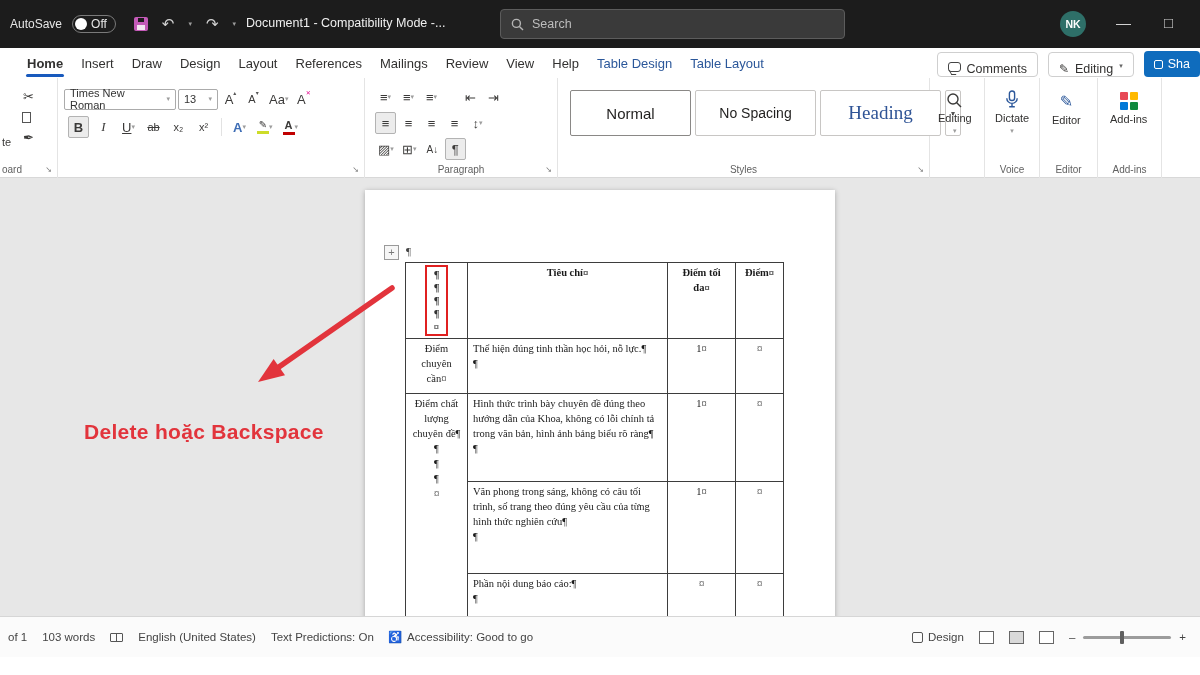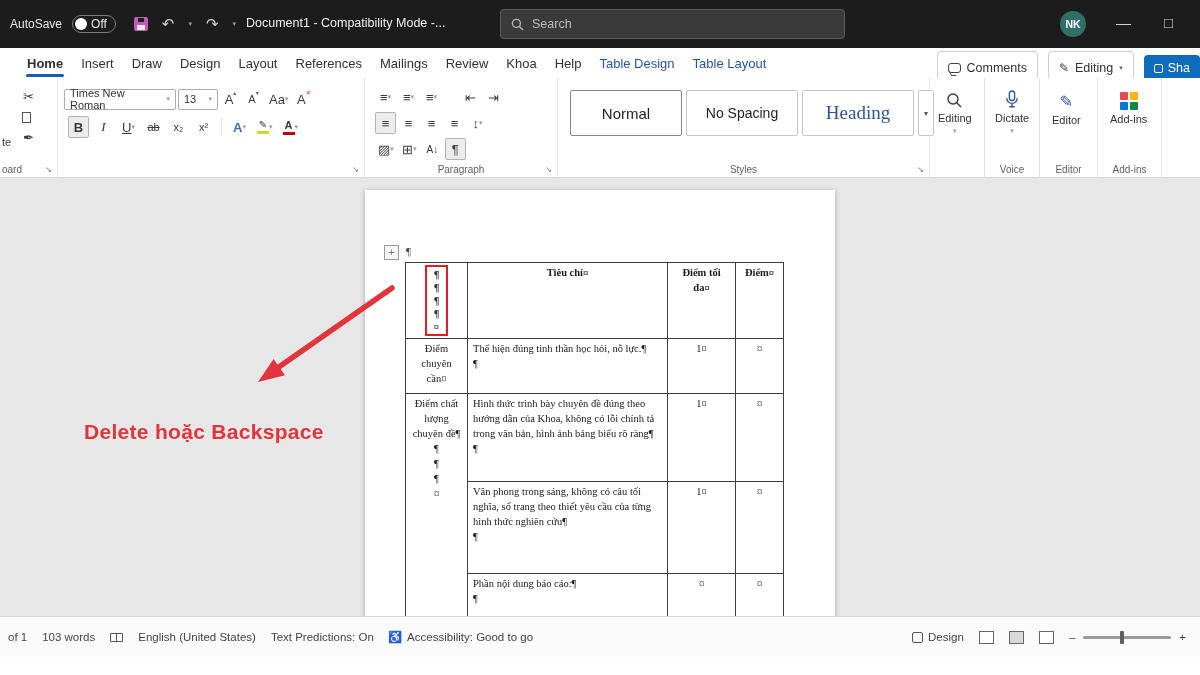--- a/index.html
+++ b/index.html
@@ -27,22 +27,22 @@
   .win-min{position:absolute;left:1112px;top:14px}
   .win-max{position:absolute;left:1160px;top:14px}
 
   
   .tabsrow{position:absolute;left:0;top:48px;width:1200px;height:30px;background:#fff;display:flex;align-items:center}
   .tab{font-size:13px;color:#323130;padding:6px 9px;position:relative;cursor:pointer;white-space:nowrap}
   .tab.active{font-weight:bold}
   .tab.active::after{content:"";position:absolute;left:8px;right:8px;bottom:0;height:3px;background:#185abd;border-radius:2px}
   .tab.ctx{color:#2b579a}
   .tabs-right{position:absolute;right:0;top:3px;display:flex;align-items:center;gap:10px}
-  .pill{display:flex;align-items:center;gap:6px;border:1px solid #cfcfcf;border-radius:4px;height:25px;
-    padding:16px 10px;font-size:12.5px;color:#323130;background:#fff;cursor:pointer}
+  .pill{display:flex;align-items:flex-start;gap:6px;border:1px solid #cfcfcf;border-radius:4px;height:25px;
+    padding:9px 10px;font-size:12.5px;color:#323130;background:#fff;cursor:pointer}
   .bubble-ic{width:13px;height:10px;border:1.4px solid #444;border-radius:3px;position:relative}
   .bubble-ic::after{content:"";position:absolute;left:1px;bottom:-4px;width:4px;height:4px;
     border-left:1.4px solid #444;border-bottom:1.4px solid #444;transform:skewX(30deg)}
   .share-btn{background:#0f6cbd;color:#fff;border:none;border-radius:4px;height:26px;min-width:52px;
     padding:0 10px;font-size:12.5px;display:flex;align-items:center;gap:5px;cursor:pointer}
 
   
   .ribbon{position:absolute;left:0;top:78px;width:1200px;height:100px;background:#fff;border-bottom:1px solid #d8d8d8}
   .grp{position:absolute;top:0;height:100px;border-right:1px solid #e4e4e4}
   .grp-label{position:absolute;bottom:3px;left:0;right:0;text-align:center;font-size:10px;color:#616161}
@@ -51,21 +51,21 @@
   .g-btn{display:inline-flex;align-items:center;justify-content:center;min-width:21px;height:22px;
     padding:0 2px;font-size:13px;color:#3b3a39;border:1px solid transparent;border-radius:2px;cursor:pointer}
   .g-btn.sel{border-color:#b3b3b3;background:#ececec}
   .combo{display:inline-flex;align-items:center;justify-content:space-between;border:1px solid #ababab;
     background:#fff;height:21px;padding:0 5px;font-size:11px;color:#333;border-radius:2px;cursor:pointer;gap:4px}
   .mini{font-size:6px;color:#c00;align-self:flex-start}
   .mini-up{font-size:6px;color:#555;align-self:flex-start}
   .stack{display:inline-flex;flex-direction:column;align-items:center;line-height:1}
   .cbar{display:block;width:12px;height:3px;margin-top:1px}
   .mini-div{width:1px;height:18px;background:#e2e2e2;margin:0 3px}
-  .style-card{width:112px;height:46px;border:1px solid #c8c6c4;border-radius:2px;background:#fff;
+  .style-card{width:121px;height:46px;border:1px solid #c8c6c4;border-radius:2px;background:#fff;
     display:flex;align-items:center;justify-content:center;cursor:pointer}
   .style-card.sel{border:1.5px solid #8a8886}
   .st-normal{font-size:15px;color:#201f1e}
   .st-nospace{font-size:14px;color:#201f1e;}
   .st-heading{font-size:19px;color:#2f5496;font-family:"Liberation Serif",serif}
   .big-btn{display:flex;flex-direction:column;align-items:center;gap:3px;cursor:pointer;font-size:11px;color:#323130}
   .addin-grid{display:grid;grid-template-columns:8px 8px;grid-template-rows:8px 8px;gap:2px}
   .addin-grid span{border-radius:1px}
 
   
@@ -139,21 +139,21 @@
 
 <div class="tabsrow" style="padding-left:18px">
   <span class="tab active">Home</span>
   <span class="tab">Insert</span>
   <span class="tab">Draw</span>
   <span class="tab">Design</span>
   <span class="tab">Layout</span>
   <span class="tab">References</span>
   <span class="tab">Mailings</span>
   <span class="tab">Review</span>
-  <span class="tab">Khoa</span>
+  <span class="tab">View</span>
   <span class="tab">Help</span>
   <span class="tab ctx">Table Design</span>
   <span class="tab ctx">Table Layout</span>
   <div class="tabs-right">
     <span class="pill">
       <span class="bubble-ic"></span>
       <span>Comments</span>
     </span>
     <span class="pill">
       <span style="font-size:12px">✎</span>
@@ -388,21 +388,21 @@
 ¶
 ¶
 ¶
 ¤</td>
         <td class="pre">Hình thức trình bày chuyên đề đúng theo hướng dẫn của Khoa, không có lỗi chính tả trong văn bản, hình ảnh bảng biểu rõ ràng¶
 ¶</td>
         <td class="c-max">1¤</td>
         <td class="c-score">¤</td>
       </tr>
       <tr style="height:92px">
-        <td class="pre">Văn phong trong sáng, không có câu tối nghĩa, số trang theo thiết yêu cầu của từng hình thức nghiên cứu¶
+        <td class="pre">Văn phong trong sáng, không có câu tối trình, số trang theo đúng yêu cầu của từng hình thức nghiên cứu¶
 ¶</td>
         <td class="c-max">1¤</td>
         <td class="c-score">¤</td>
       </tr>
       <tr style="height:55px">
         <td class="pre">Phần nội dung báo cáo:¶
 ¶</td>
         <td class="c-max">¤</td>
         <td class="c-score">¤</td>
       </tr>

